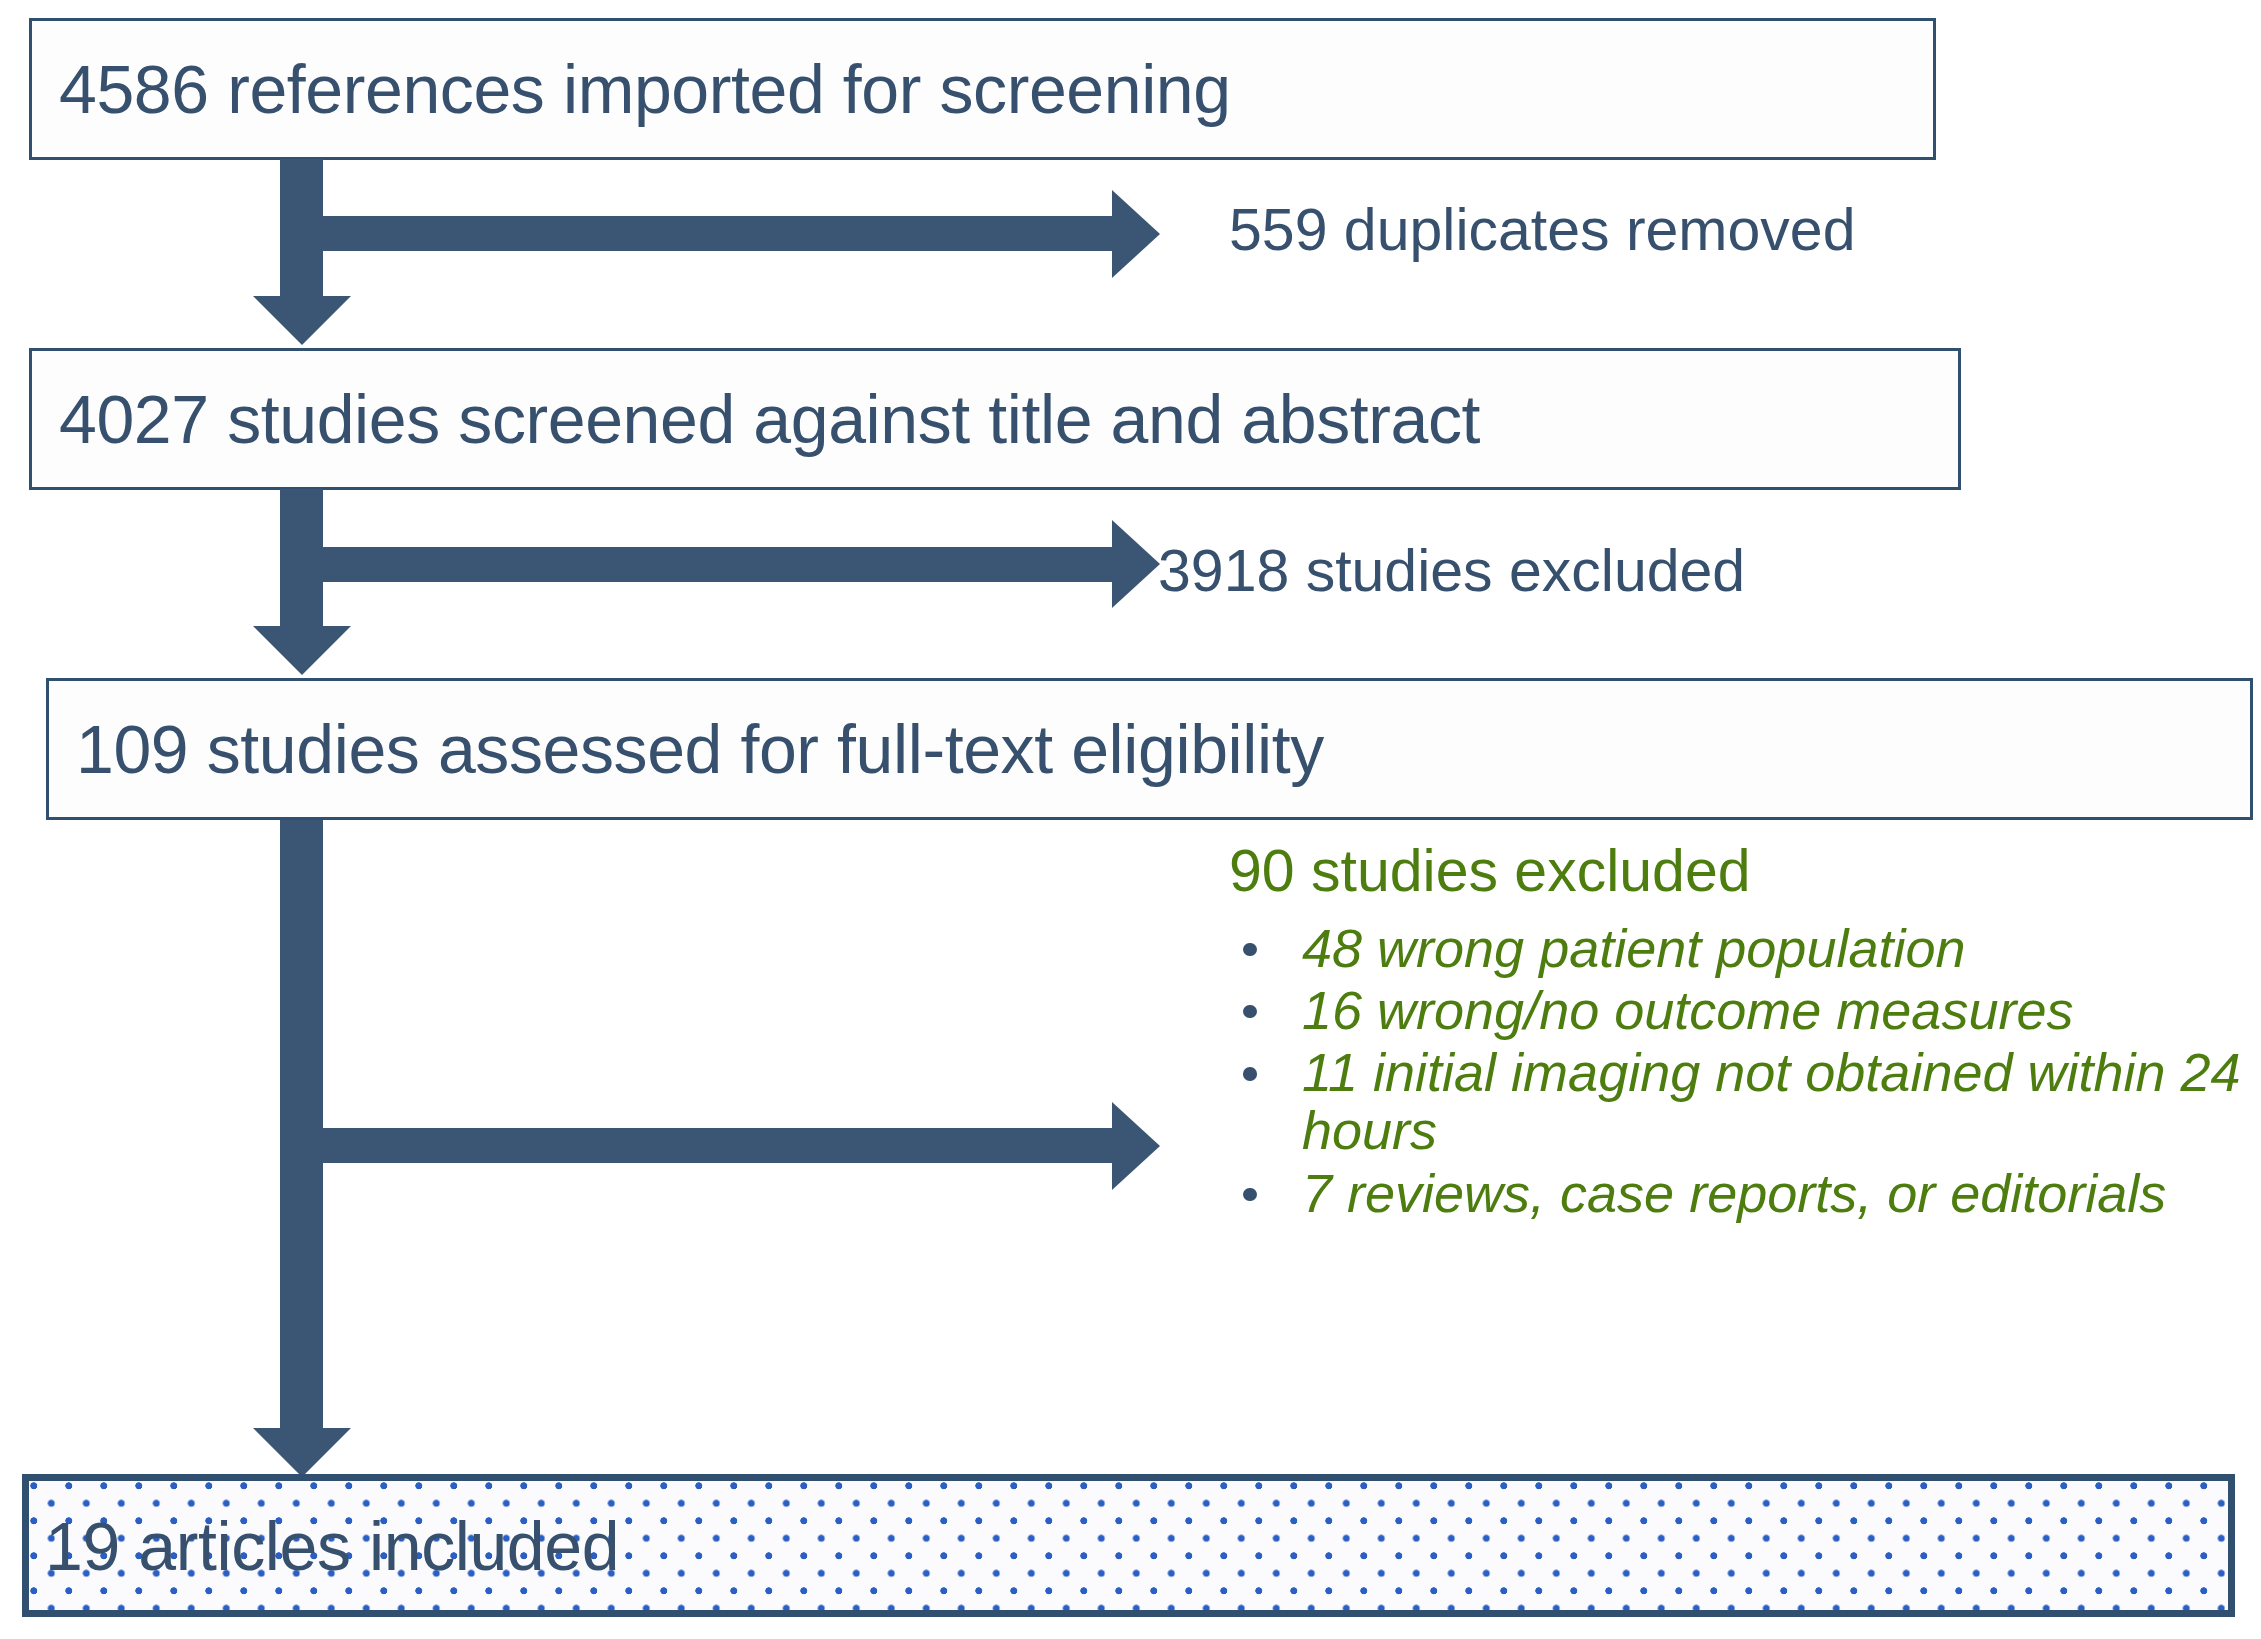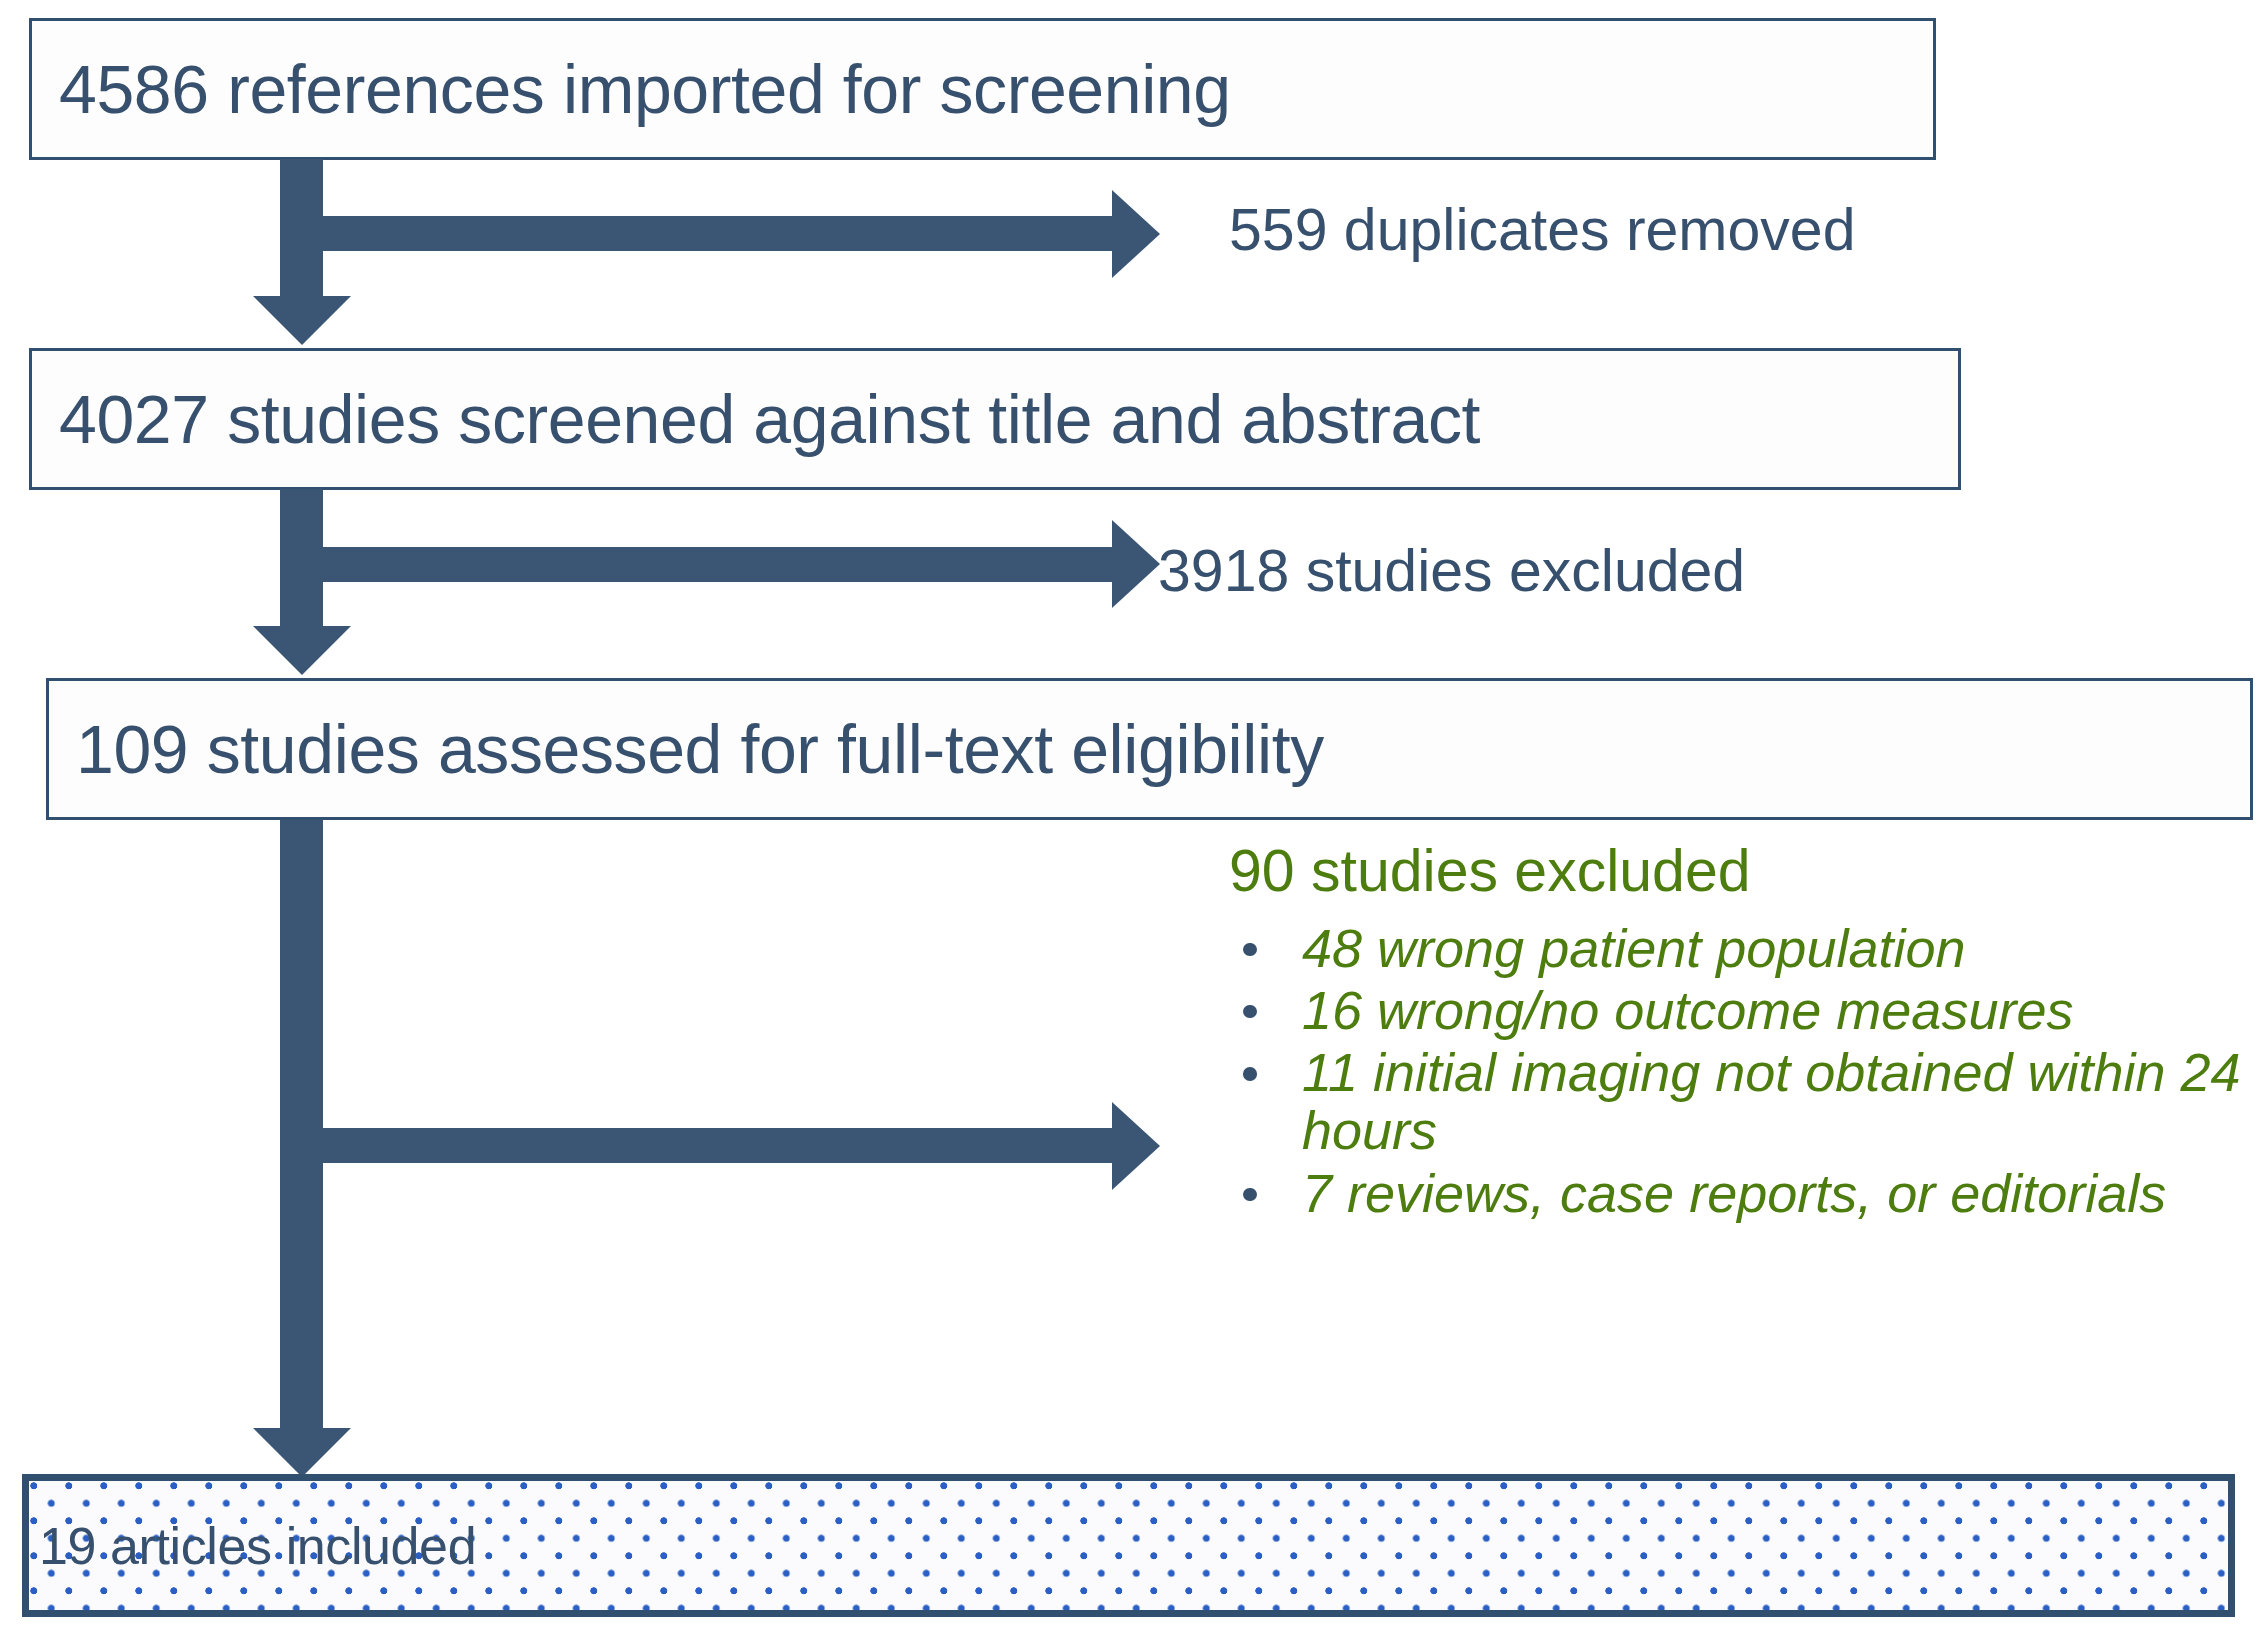--- a/index.html
+++ b/index.html
@@ -50,22 +50,22 @@
     height: 143px;
     border: 7.2px solid #31506f;
     background-color: #fbfbfd;
     background-image:
       radial-gradient(circle at 4.8px 4.8px, #2b5fc4 3.2px, rgba(43,95,196,0) 3.8px),
       radial-gradient(circle at 4.8px 4.8px, #2b5fc4 3.2px, rgba(43,95,196,0) 3.8px);
     background-size: 35px 35px, 35px 35px;
     background-position: 0px 0px, 17.5px 17.5px;
   }
   #box-included .box-label {
-    font-size: 52px;
-    padding-left: 10px;
+    font-size: 68px;
+    padding-left: 16px;
   }
 
   
   .vstem {
     position: absolute;
     background: #3b5574;
   }
   #vstem-1 { left: 280px; top: 159px;  width: 43px; height: 143px; }
   #vstem-2 { left: 280px; top: 489px;  width: 43px; height: 143px; }
   #vstem-3 { left: 280px; top: 820px; width: 43px; height: 629px; }

